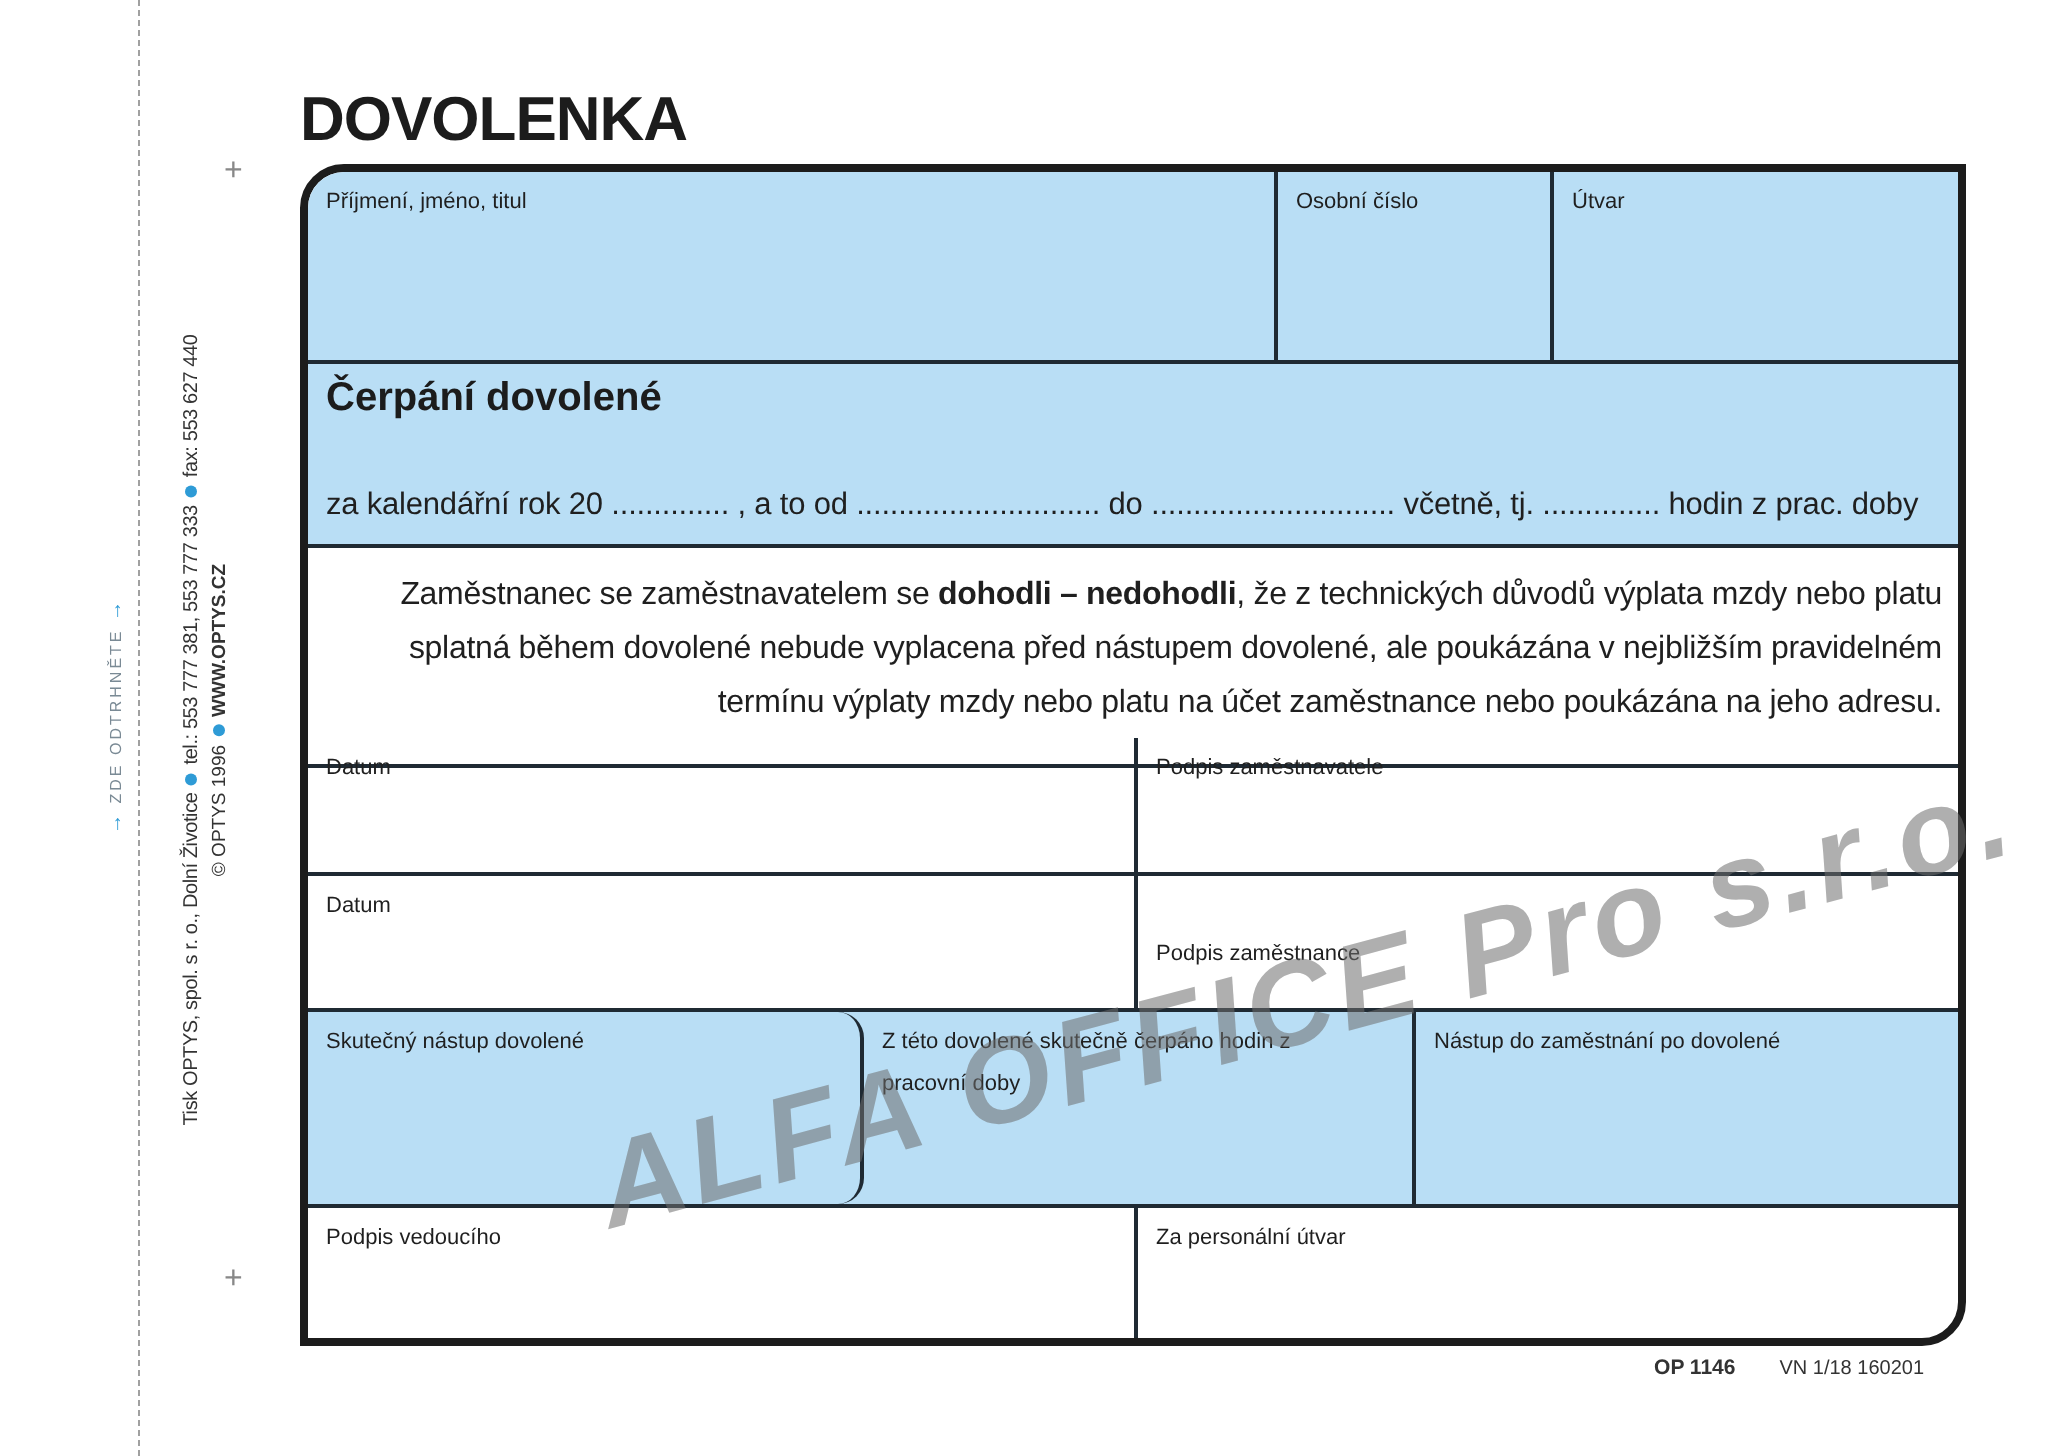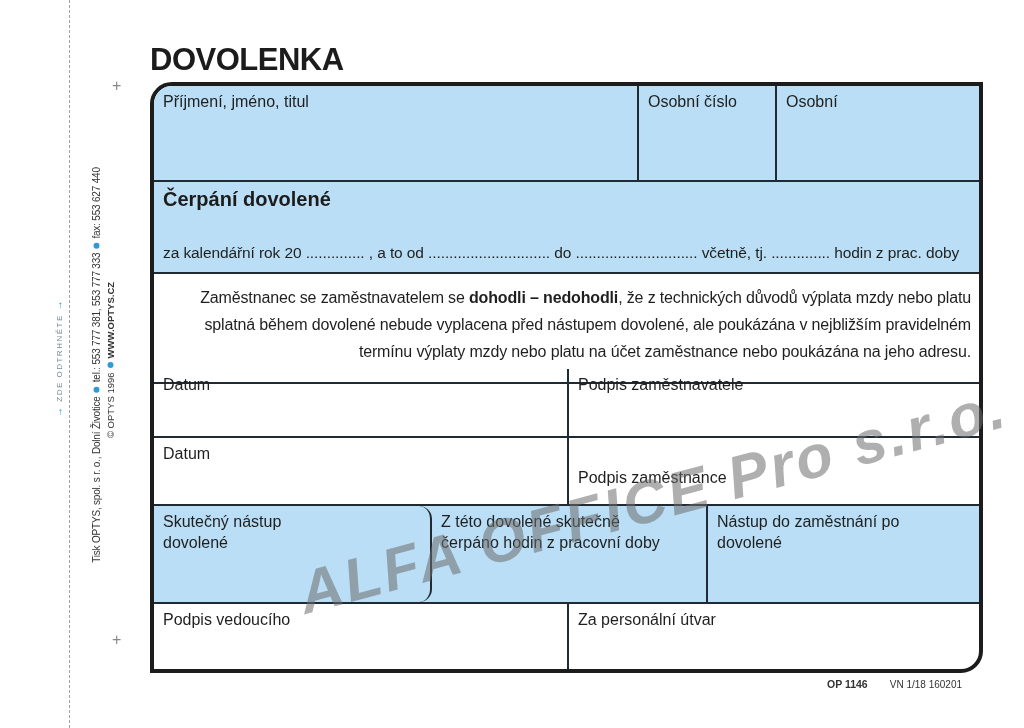--- a/index.html
+++ b/index.html
@@ -36,21 +36,21 @@
   .form {
     position:absolute; left:150px; top:82px; width:833px; height:591px;
     box-sizing:border-box; border:4px solid #1c1c1c;
     border-radius:22px 0 22px 0; overflow:hidden; background:#fff;
   }
   .row { position:absolute; left:0; width:100%; box-sizing:border-box; border-bottom:2px solid #1f2a33; }
   .row.last { border-bottom:none; }
   .blue { background:#b9def5; }
   .cell { position:absolute; top:0; bottom:0; box-sizing:border-box; }
   .cell.divider { border-right:2px solid #1f2a33; }
-  .lbl { position:absolute; left:9px; top:5px; font-size:16px; color:#1f1f1f; line-height:21px; }
+  .lbl { position:absolute; left:9px; top:5px; font-size:11px; color:#1f1f1f; line-height:21px; }
   .sec-title { position:absolute; left:9px; top:6px; font-size:20px; font-weight:bold; color:#1c1c1c; }
   .fill-line { position:absolute; left:9px; right:6px; top:62px; font-size:15.5px; white-space:nowrap; color:#1f1f1f; letter-spacing:-0.1px;}
   .para { position:absolute; left:9px; right:8px; top:10px; font-size:16px; line-height:27px; color:#1f1f1f; letter-spacing:-0.15px; }
   .watermark {
     position:absolute; left:300px; top:560px; transform:rotate(-15deg); transform-origin:left center;
     font-size:60px; font-weight:bold; font-style:italic; color:rgba(110,110,110,0.55); white-space:nowrap;
     letter-spacing:3px; pointer-events:none;
   }
   .footer-code { position:absolute; right:62px; top:678px; font-size:10px; color:#333; white-space:nowrap; }
   .footer-code b { font-size:10.5px; margin-right:22px; }
@@ -78,21 +78,21 @@
 <div class="form">
 
   <div class="row blue" style="top:0; height:96px;">
     <div class="cell divider" style="left:0; width:485px;">
       <span class="lbl">Příjmení, jméno, titul</span>
     </div>
     <div class="cell divider" style="left:485px; width:138px;">
       <span class="lbl">Osobní číslo</span>
     </div>
     <div class="cell" style="left:623px; right:0;">
-      <span class="lbl">Osobní</span>
+      <span class="lbl">Útvar</span>
     </div>
   </div>
 
   <div class="row blue" style="top:96px; height:92px;">
     <span class="sec-title">Čerpání dovolené</span>
     <span class="fill-line">za kalendářní rok 20 .............. , a to od ............................. do ............................. včetně, tj. .............. hodin z prac. doby</span>
   </div>
 
   <div class="row" style="top:188px; height:110px;text-align:right;">
     <div class="para"><span>Zaměstnanec se zaměstnavatelem se </span><b>dohodli – nedohodli</b><span>, že z technických důvodů výplata mzdy nebo platu splatná během dovolené nebude vyplacena před nástupem dovolené, ale poukázána v nejbližším pravidelném termínu výplaty mzdy nebo platu na účet zaměstnance nebo poukázána na jeho adresu.</span></div>

